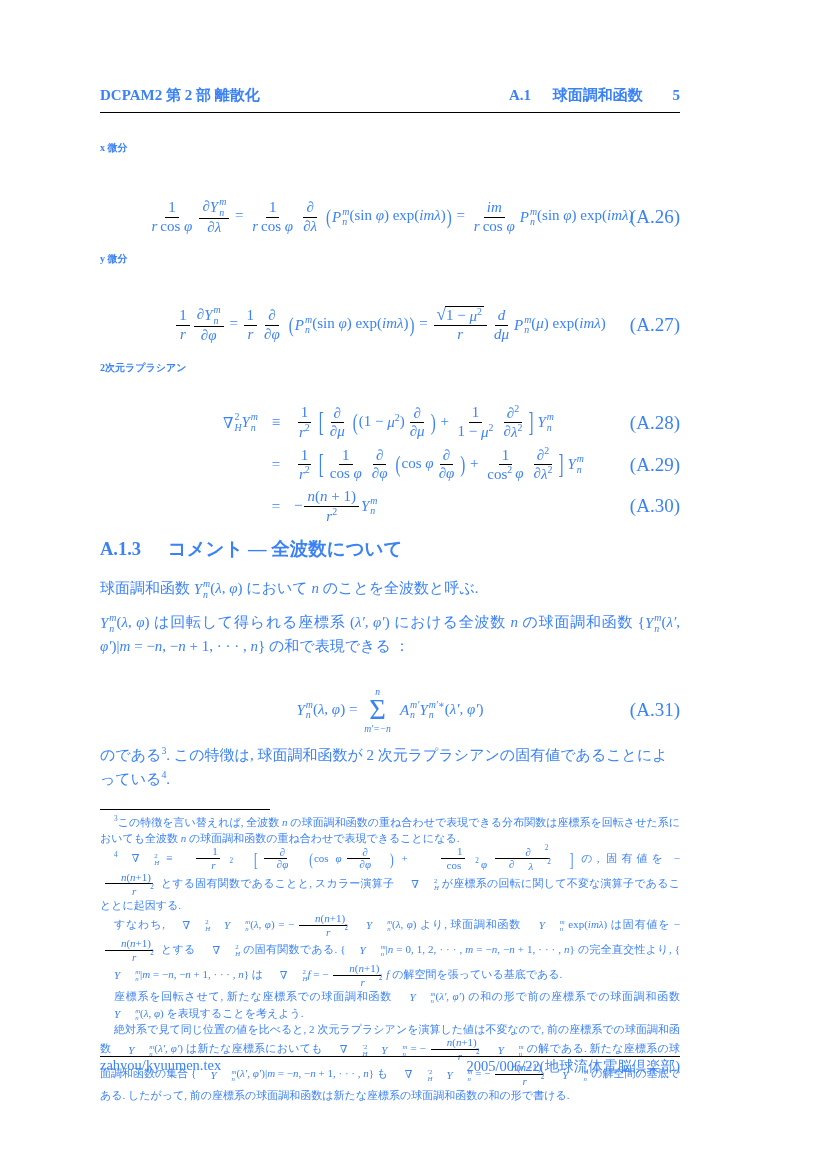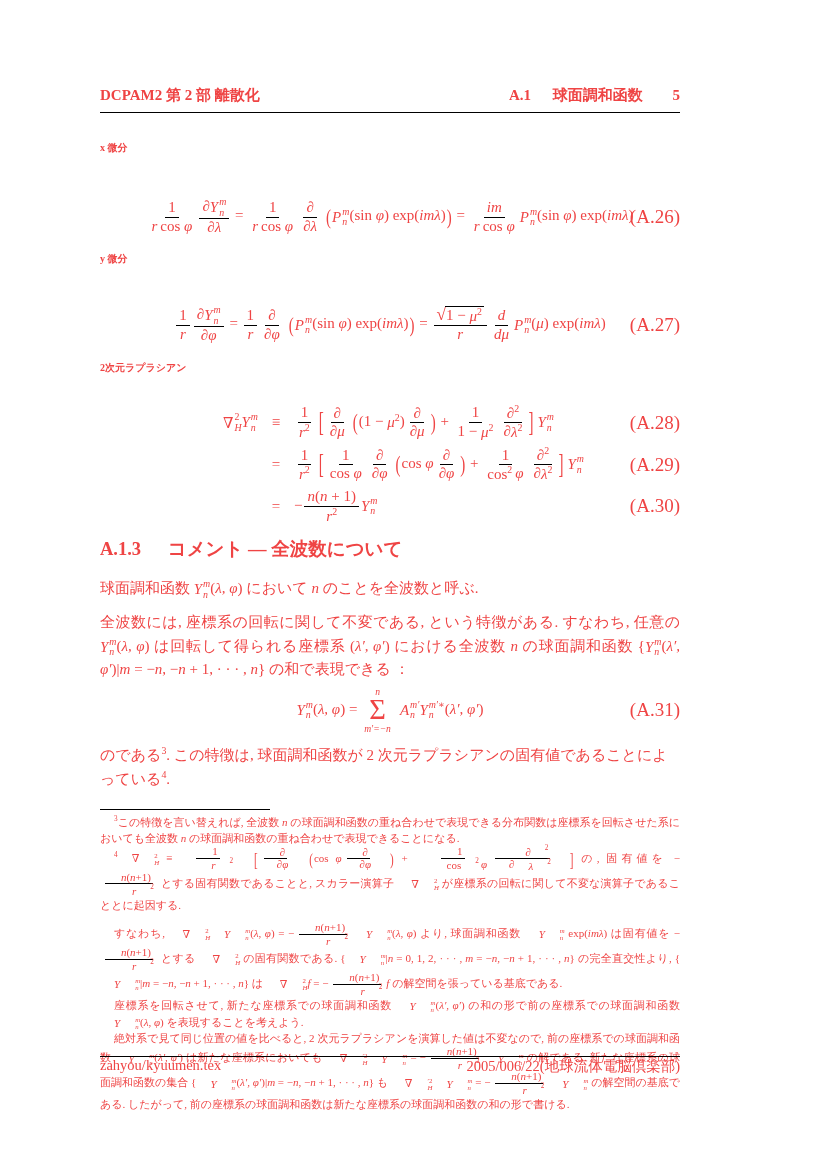--- a/index.html
+++ b/index.html
@@ -1,17 +1,17 @@
 <!DOCTYPE html>
 <html><head>
 <meta charset="utf-8">
 <style>
   html,body{margin:0;padding:0;background:#e8e8e8;}
   .page{position:relative;width:826px;height:1169px;margin:0 auto;background:#ffffff;
-        color:#ef4444;font-family:"Liberation Serif","DejaVu Serif",serif;overflow:hidden;}
+        color:#3b82f6;font-family:"Liberation Serif","DejaVu Serif",serif;overflow:hidden;}
 
   
   .header{position:absolute;top:86px;left:100px;right:146px;display:flex;justify-content:space-between;
           align-items:flex-end;font-weight:bold;font-size:15px;border-bottom:1.2px solid #000;padding-bottom:7px;}
   .hright span{display:inline-block;}
   .h-title{margin-left:18px;}
   .h-page{margin-left:26px;}
   .footer{position:absolute;top:1056px;left:100px;right:146px;border-top:1.2px solid #000;padding-top:0;
           display:flex;justify-content:space-between;font-size:14.5px;}
 
@@ -35,21 +35,21 @@
   #lap{position:absolute;top:404px;left:100px;width:580px;}
   .eqrow{position:relative;display:flex;align-items:center;margin-bottom:5px;min-height:34px;}
   .cell-lhs{width:158px;display:flex;justify-content:flex-end;align-items:center;white-space:nowrap;font-size:15px;}
   .cell-rel{width:36px;text-align:center;font-size:15px;}
   .cell-rhs{white-space:nowrap;font-size:15px;}
 
   
   #fns{position:absolute;top:809px;left:100px;width:580px;font-size:11px;line-height:16px;text-align:justify;}
   .fnrule{width:170px;border-top:1px solid #000;margin-bottom:4px;}
   .fnp{margin:0;text-indent:14px;}
-  .fnp.gap{margin-top:9px;}
+  .fnp.gap{}
 
   
   .it{font-style:italic;}
   .rm{font-style:normal;}
   .msup{vertical-align:super;font-size:66%;line-height:0;}
   .msp{display:inline-block;}
   .frac{display:inline-flex;flex-direction:column;align-items:center;vertical-align:middle;
         margin:0 2px;text-align:center;}
   .frac .num{display:block;border-bottom:1px solid #000;padding:0 3px;line-height:1.15;}
   .frac .den{display:block;padding:0 3px;line-height:1.15;}
@@ -300,21 +300,21 @@
     <span class="stitle">コメント — 全波数について</span>
   </div>
 
   <p class="body" id="p1"><span class="rm tok">球面調和函数 </span><span class="ss">
         <span class="it base">Y</span>
         <span class="scripts">
           <span class="scr up sit">m</span>
           <span class="scr dn sit">n</span>
         </span>
       </span><span class="rm tok">(</span><span class="it tok">λ, φ</span><span class="rm tok">) において </span><span class="it tok">n</span><span class="rm tok"> のことを全波数と呼ぶ.</span></p>
-  <p class="body" id="p2"><span class="rm tok">全波数には, 座標系の回転に関して不変である, という特徴がある. すなわち, 任意の </span><span class="ss">
+  <p class="body" id="p2"><span class="ss">
         <span class="it base">Y</span>
         <span class="scripts">
           <span class="scr up sit">m</span>
           <span class="scr dn sit">n</span>
         </span>
       </span><span class="rm tok">(</span><span class="it tok">λ, φ</span><span class="rm tok">) は回転して得られる座標系 (</span><span class="it tok">λ′, φ′</span><span class="rm tok">) における全波数 </span><span class="it tok">n</span><span class="rm tok"> の球面調和函数 {</span><span class="ss">
         <span class="it base">Y</span>
         <span class="scripts">
           <span class="scr up sit">m</span>
           <span class="scr dn sit">n</span>

